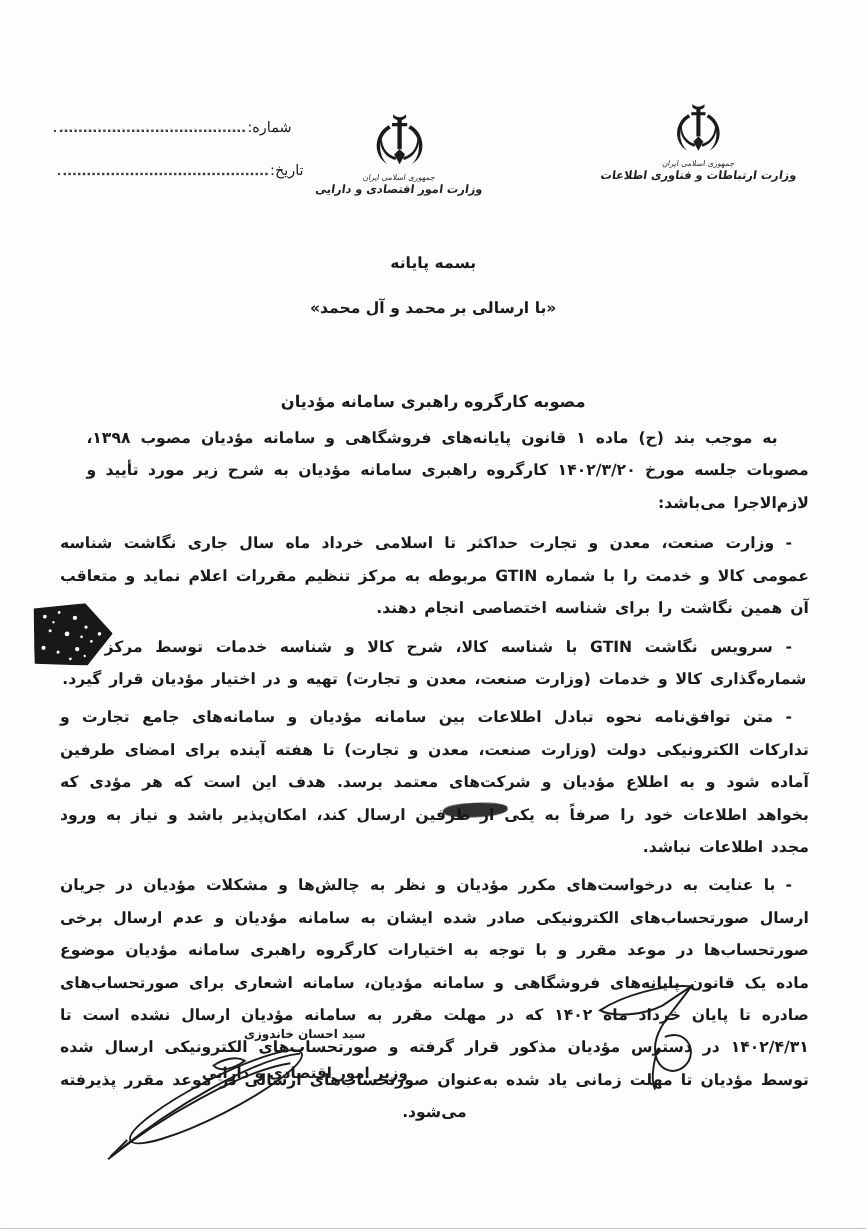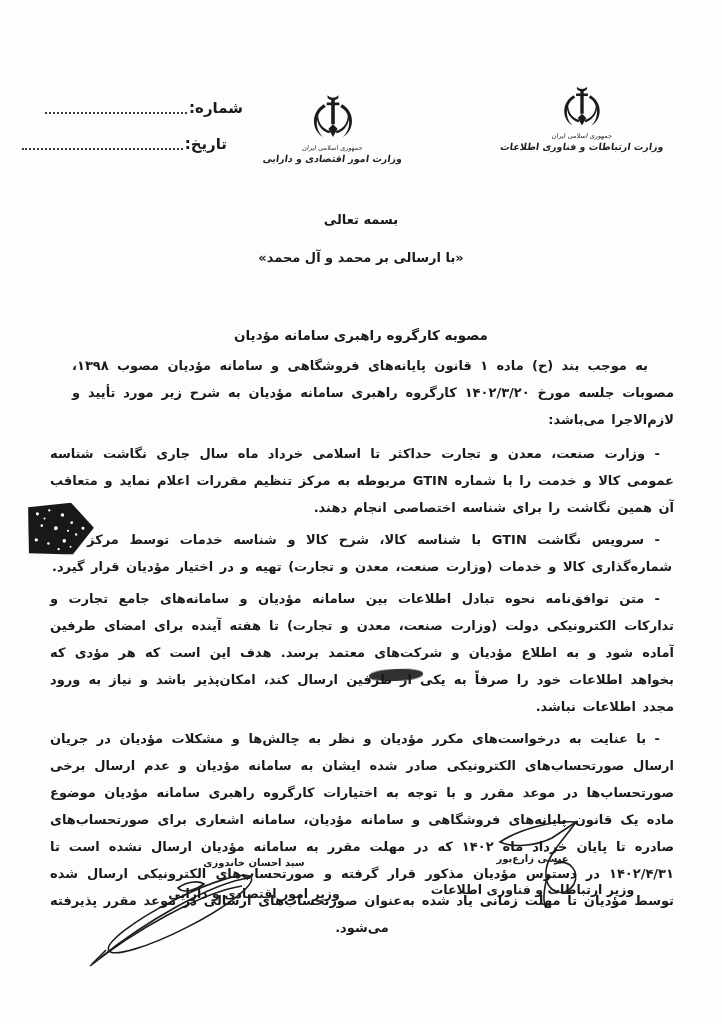--- a/index.html
+++ b/index.html
@@ -15,28 +15,28 @@
   }
   
   .ref-field{
     position:absolute;
     display:flex;
     flex-direction:row;
     align-items:flex-end;
     direction:rtl;
   }
   .ref-field .label{
-    font-size:15px;font-weight:bold;white-space:nowrap;
+    font-size:12px;font-weight:normal;white-space:nowrap;
     letter-spacing:.2px;
   }
   .ref-field .dots{
     flex:1;border-bottom:2px dotted #3c3c3c;margin:0 2px 3px 0;height:1px;
   }
   #field-number{left:45px;top:99px;width:198px;}
-  #field-date{left:22px;top:135px;width:205px;}
+  #field-date{left:48px;top:135px;width:205px;}
 
   
   .logo{position:absolute;text-align:center;}
   #logo-economy{left:255px;top:92px;width:155px;}
   #logo-ict{left:498px;top:84px;width:168px;}
   .logo svg{display:block;margin:0 auto;}
   .logo-line1{font-size:6.5px;color:#2c2c2c;transform:skewX(-8deg);margin-top:2px;white-space:nowrap;}
   .logo-line2{font-size:9.5px;font-weight:bold;color:#1f1f1f;transform:skewX(-8deg);margin-top:1px;white-space:nowrap;}
 
   
@@ -121,21 +121,21 @@
         <path d="M28 44 C17 41 11 29 16 18 C14 30 19 39 29 41.5 Z"></path>
         <path d="M22 12 C8 20 7 40 21 48 C11 39 12 21 24 15 Z"></path>
         <path d="M36 44 C47 41 53 29 48 18 C50 30 45 39 35 41.5 Z"></path>
         <path d="M42 12 C56 20 57 40 43 48 C53 39 52 21 40 15 Z"></path>
       </svg>
     </span>
     <div class="logo-line1">جمهوری اسلامی ایران</div>
     <div class="logo-line2">وزارت ارتباطات و فناوری اطلاعات</div>
   </div>
 
-  <div class="heading" id="h-basmala">بسمه تعالی</div>
+  <div class="heading" id="h-basmala">بسمه پایانه</div>
   <div class="heading" id="h-salawat">«با ارسالی بر محمد و آل محمد»</div>
   <div class="heading" id="h-subject">مصوبه کارگروه راهبری سامانه مؤدیان</div>
 
   <div class="body-text">
     <p class="para intro">به موجب بند (ح) ماده ۱ قانون پایانه‌های فروشگاهی و سامانه مؤدیان مصوب ۱۳۹۸، مصوبات جلسه مورخ ۱۴۰۲/۳/۲۰ کارگروه راهبری سامانه مؤدیان به شرح زیر مورد تأیید و لازم‌الاجرا می‌باشد:</p>
     <p class="para">- وزارت صنعت، معدن و تجارت حداکثر تا اسلامی خرداد ماه سال جاری نگاشت شناسه عمومی کالا و خدمت را با شماره GTIN مربوطه به مرکز تنظیم مقررات اعلام نماید و متعاقب آن همین نگاشت را برای شناسه اختصاصی انجام دهند.</p>
     <p class="para center-last">- سرویس نگاشت GTIN با شناسه کالا، شرح کالا و شناسه خدمات توسط مرکز ملی شماره‌گذاری کالا و خدمات (وزارت صنعت، معدن و تجارت) تهیه و در اختیار مؤدیان قرار گیرد.</p>
     <p class="para">- متن توافق‌نامه نحوه تبادل اطلاعات بین سامانه مؤدیان و سامانه‌های جامع تجارت و تدارکات الکترونیکی دولت (وزارت صنعت، معدن و تجارت) تا هفته آینده برای امضای طرفین آماده شود و به اطلاع مؤدیان و شرکت‌های معتمد برسد. هدف این است که هر مؤدی که بخواهد اطلاعات خود را صرفاً به یکی از طرفین ارسال کند، امکان‌پذیر باشد و نیاز به ورود مجدد اطلاعات نباشد.</p>
     <p class="para center-last">- با عنایت به درخواست‌های مکرر مؤدیان و نظر به چالش‌ها و مشکلات مؤدیان در جریان ارسال صورتحساب‌های الکترونیکی صادر شده ایشان به سامانه مؤدیان و عدم ارسال برخی صورتحساب‌ها در موعد مقرر و با توجه به اختیارات کارگروه راهبری سامانه مؤدیان موضوع ماده یک قانون پایانه‌های فروشگاهی و سامانه مؤدیان، سامانه اشعاری برای صورتحساب‌های صادره تا پایان خرداد ماه ۱۴۰۲ که در مهلت مقرر به سامانه مؤدیان ارسال نشده است تا ۱۴۰۲/۴/۳۱ در دسترس مؤدیان مذکور قرار گرفته و صورتحساب‌های الکترونیکی ارسال شده توسط مؤدیان تا مهلت زمانی یاد شده به‌عنوان صورتحساب‌های ارسالی در موعد مقرر پذیرفته می‌شود.</p>
   </div>
@@ -158,24 +158,20 @@
           <circle cx="30" cy="46" r="1.2"></circle>
         <circle cx="42" cy="44" r="1"></circle>
           <circle cx="17" cy="15" r="1"></circle>
           <circle cx="40" cy="28" r="1.1"></circle>
       </g>
     </svg>
   </div>
 
   <div id="ink-smudge"></div>
 
-  <div class="sig-block" id="sig-right">
-    <div class="sig-name">عیسی زارع‌پور</div>
-    <div class="sig-title">وزیر ارتباطات و فناوری اطلاعات</div>
-  </div>
   <div class="scribble" id="scribble-right">
     <svg width="112" height="102" viewBox="0 0 112 102" fill="none" stroke="#1c1c1c" stroke-width="1.6" xmlns="http://www.w3.org/2000/svg">
       <path d="M8 34 C26 22 60 12 84 14 L60 30 C44 38 20 40 8 34 Z"></path>
       <path d="M84 14 C70 34 52 50 54 68 C55 86 74 90 82 76 C88 64 78 50 62 56"></path>
       <path d="M56 66 C52 80 50 92 54 100"></path>
     </svg>
   </div>
 
   <div class="sig-block" id="sig-left">
     <div class="sig-name">سید احسان خاندوزی</div>

